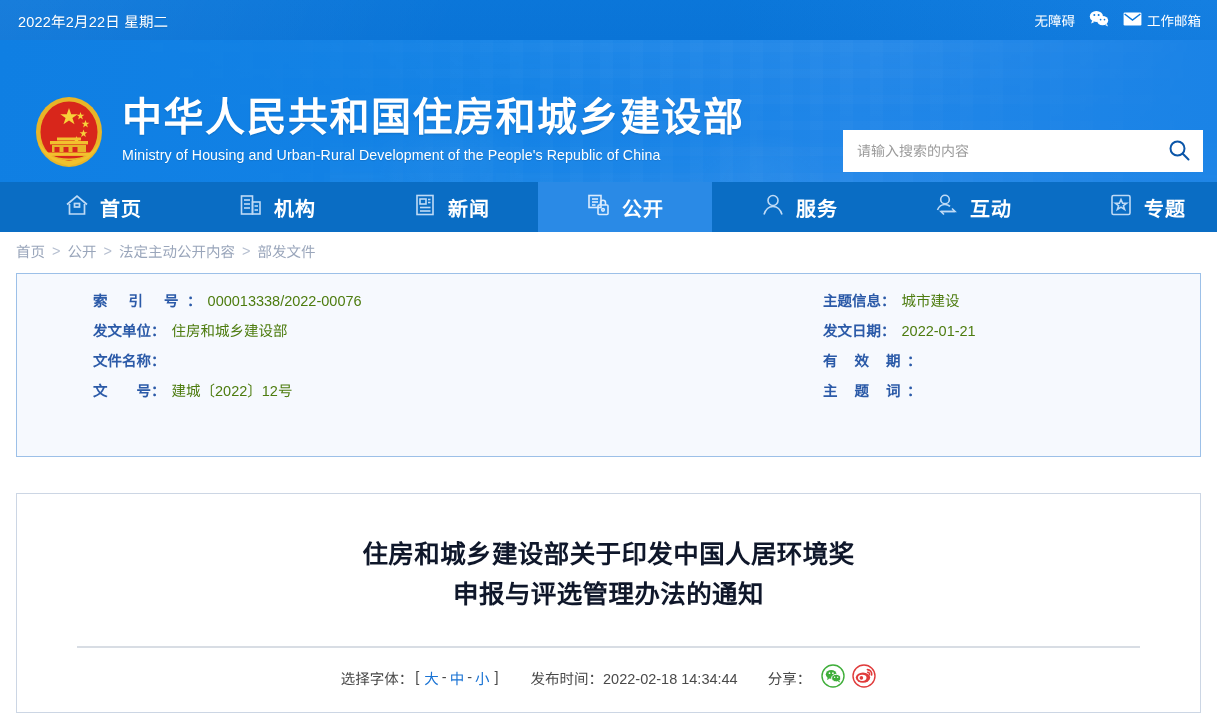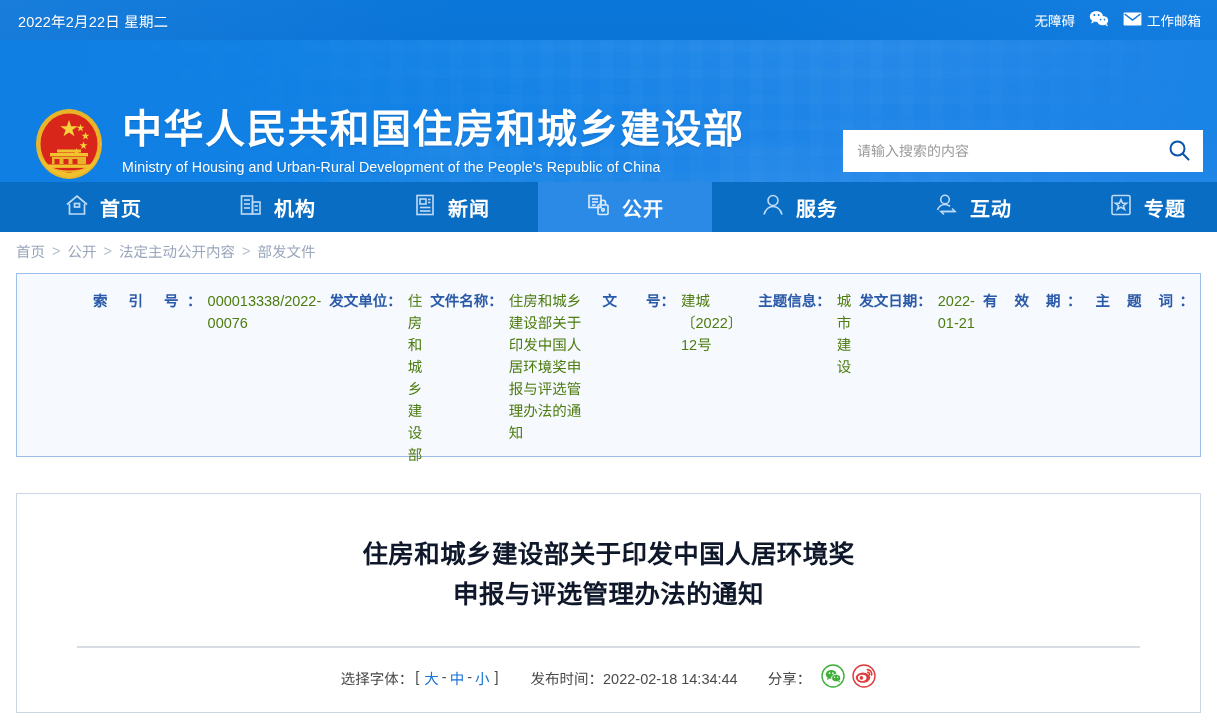--- a/index.html
+++ b/index.html
@@ -90,21 +90,21 @@
     opacity: .35;
     background:
       radial-gradient(ellipse 120px 60px at 120px 78px, rgba(255,255,255,.10), rgba(255,255,255,0) 70%),
       radial-gradient(ellipse 90px 48px at 430px 92px, rgba(255,255,255,.08), rgba(255,255,255,0) 70%),
       linear-gradient(0deg, rgba(255,255,255,.07) 0%, rgba(255,255,255,0) 48%);
     pointer-events: none;
   }
   .brand {
     position: absolute;
     left: 30px;
-    top: 64px;
+    top: 52px;
     display: flex;
     align-items: flex-start;
     z-index: 3;
   }
   .emblem-wrap { position: relative; width: 78px; height: 86px; }
   .brand-texts { margin-left: 14px; margin-top: 4px; }
   .brand-cn {
     color: #ffffff;
     font-size: 40px;
     font-weight: 700;
@@ -195,21 +195,21 @@
 
   
   .meta-card {
     margin: 4px 16px 0 16px;
     height: 184px;
     background: #f6f9fe;
     border: 1px solid #9cc0e8;
     display: flex;
     padding: 16px 0 0 0;
   }
-  .meta-col { display: flex; gap: 8px; }
+  .meta-col { display: flex; flex-direction: column; gap: 8px; }
   .meta-col.left { width: 790px; padding-left: 76px; }
   .meta-col.right { flex: 1; padding-left: 16px; }
   .meta-row { display: flex; align-items: baseline; font-size: 14.5px; line-height: 22px; }
   .meta-k {
     color: #2b5aa8;
     font-weight: 700;
     white-space: nowrap;
     flex: 0 0 auto;
   }
   .meta-k.sp1 { letter-spacing: 8.5px; }
@@ -462,21 +462,20 @@
       <span class="meta-v">000013338/2022-00076</span>
     </div>
     <div class="meta-row">
       <span class="meta-k">发文单位</span>
       <span class="meta-colon">：</span>
       <span class="meta-v">住房和城乡建设部</span>
     </div>
     <div class="meta-row">
       <span class="meta-k">文件名称</span>
       <span class="meta-colon">：</span>
-      <span class="meta-v">住房和城乡建设部关于印发中国人居环境奖申报与评选管理办法的通知</span>
     </div>
     <div class="meta-row">
       <span class="meta-k">文　　号</span>
       <span class="meta-colon">：</span>
       <span class="meta-v">建城〔2022〕12号</span>
     </div>
   </div>
 
   <div class="meta-col right">
     <div class="meta-row">

